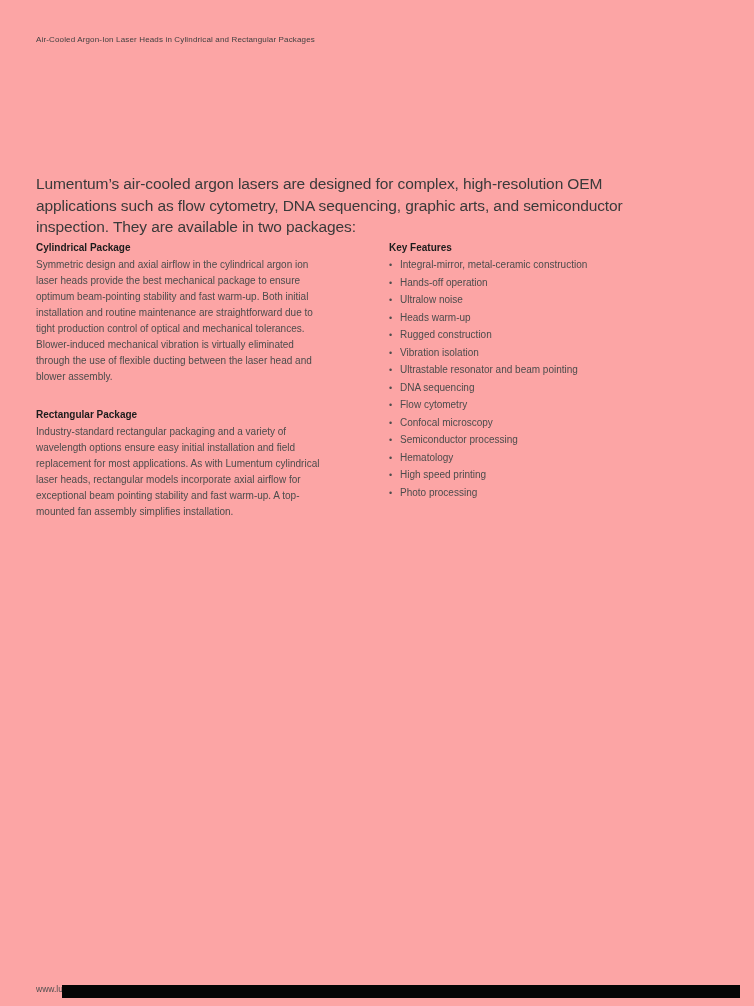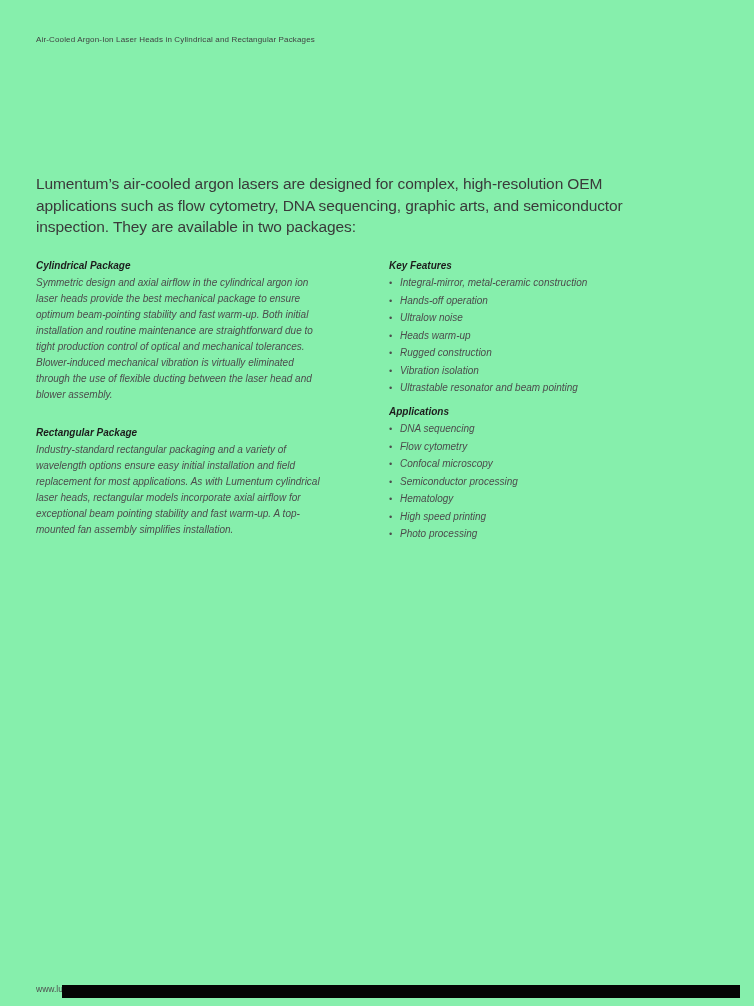--- a/index.html
+++ b/index.html
@@ -1,29 +1,29 @@
 <!DOCTYPE html>
 <html><head>
 <meta charset="utf-8">
 <style>
   html,body{margin:0;padding:0;background:#ffffff;}
   .page{
-    position:relative;width:754px;height:1006px;background:#86efac;
+    position:relative;width:754px;height:1006px;background:#fca5a5;
     font-family:"Liberation Sans",sans-serif;overflow:hidden;
   }
   .doc-header{
     position:absolute;left:36px;top:35px;
     font-size:8px;color:#3f3f3f;letter-spacing:.15px;
   }
   .intro{
     position:absolute;left:36px;top:173px;width:700px;
     font-size:15.5px;line-height:21.5px;color:#3a3a3a;
     letter-spacing:-.1px;white-space:pre-line;
   }
-  .columns{position:absolute;left:36px;top:260px;width:690px;display:flex;font-style:italic;}
+  .columns{position:absolute;left:36px;top:242px;width:690px;display:flex;}
   .col-left{width:338px;margin-right:15px;}
   .col-right{width:337px;}
   .section-title{
     font-size:10px;line-height:12px;font-weight:bold;color:#1c1c1c;margin:0 0 3px 0;
   }
   .body-text{
     font-size:10px;line-height:16px;color:#4c4c4c;margin:0;white-space:pre-line;
   }
   .title-gap{margin-top:24px;}
   .list-title{margin-bottom:5px;}
@@ -105,21 +105,20 @@
           <li>
             <span class="bullet">•</span>
             <span>Vibration isolation</span>
           </li>
           <li>
             <span class="bullet">•</span>
             <span>Ultrastable resonator and beam pointing</span>
           </li>
         </ul>
 
-      <h3 class="section-title list-title apps-gap">Applications</h3>
       <ul class="bullets">
           <li>
             <span class="bullet">•</span>
             <span>DNA sequencing</span>
           </li>
           <li>
             <span class="bullet">•</span>
             <span>Flow cytometry</span>
           </li>
           <li>

